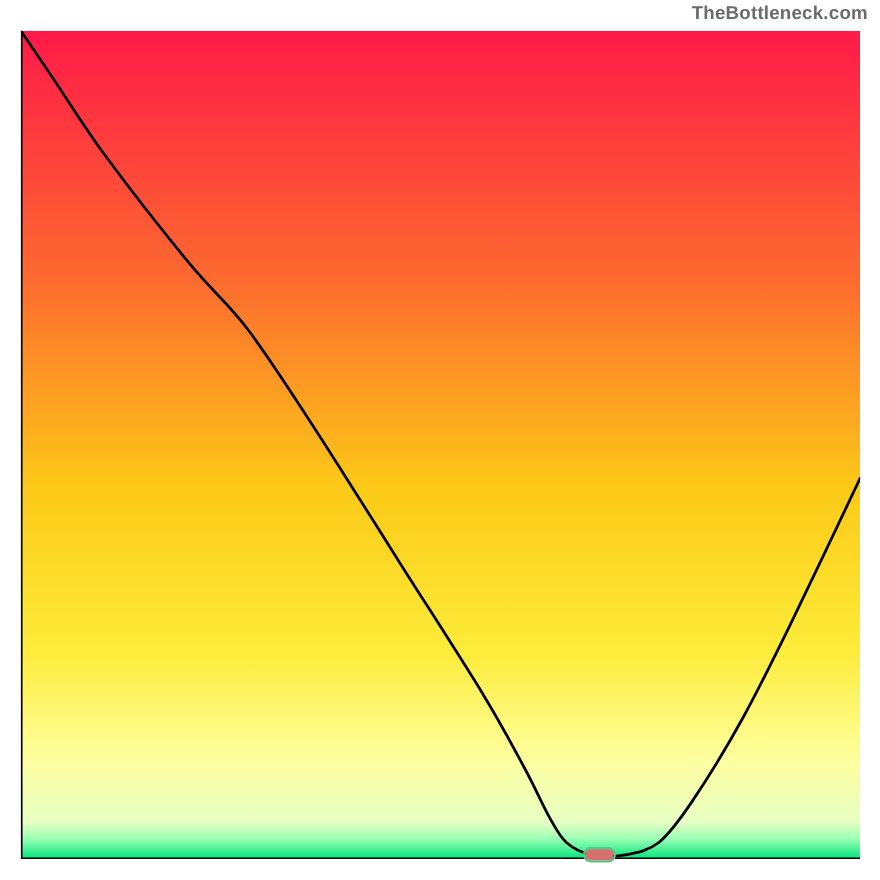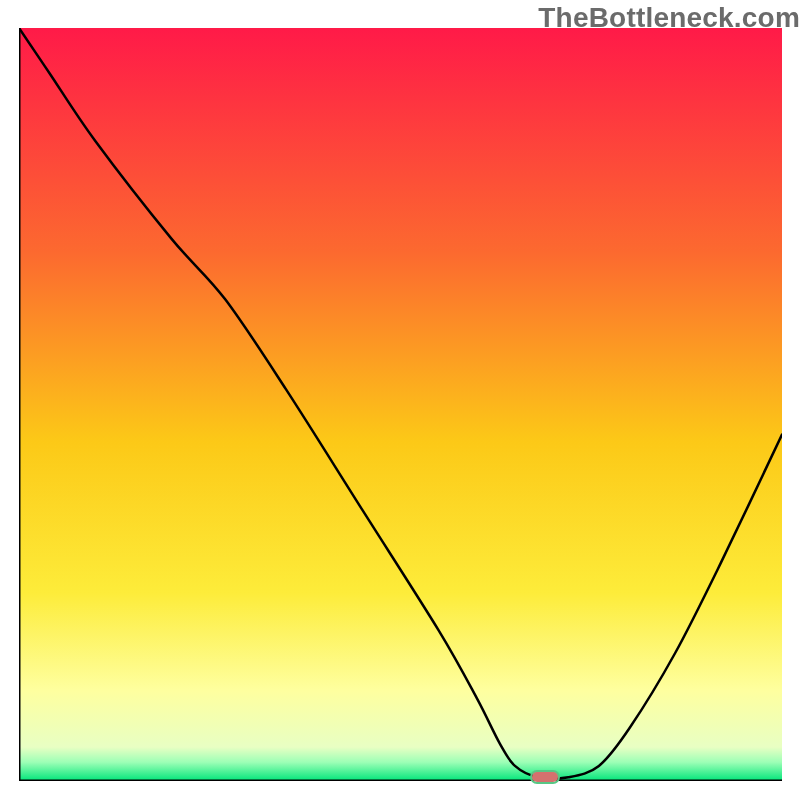--- a/index.html
+++ b/index.html
@@ -12,22 +12,22 @@
     background: #ffffff;
   }
   .container {
     position: relative;
     width: 800px;
     height: 800px;
   }
   .watermark {
     position: absolute;
     top: 2px;
-    right: 0;
-    font-size: 28px;
+    right: 11px;
+    font-size: 17px;
     font-weight: bold;
     color: #6b6b6b;
     letter-spacing: 0.2px;
     z-index: 10;
   }
   .plot-area {
     position: absolute;
     left: 19px;
     top: 28px;
     width: 763px;

